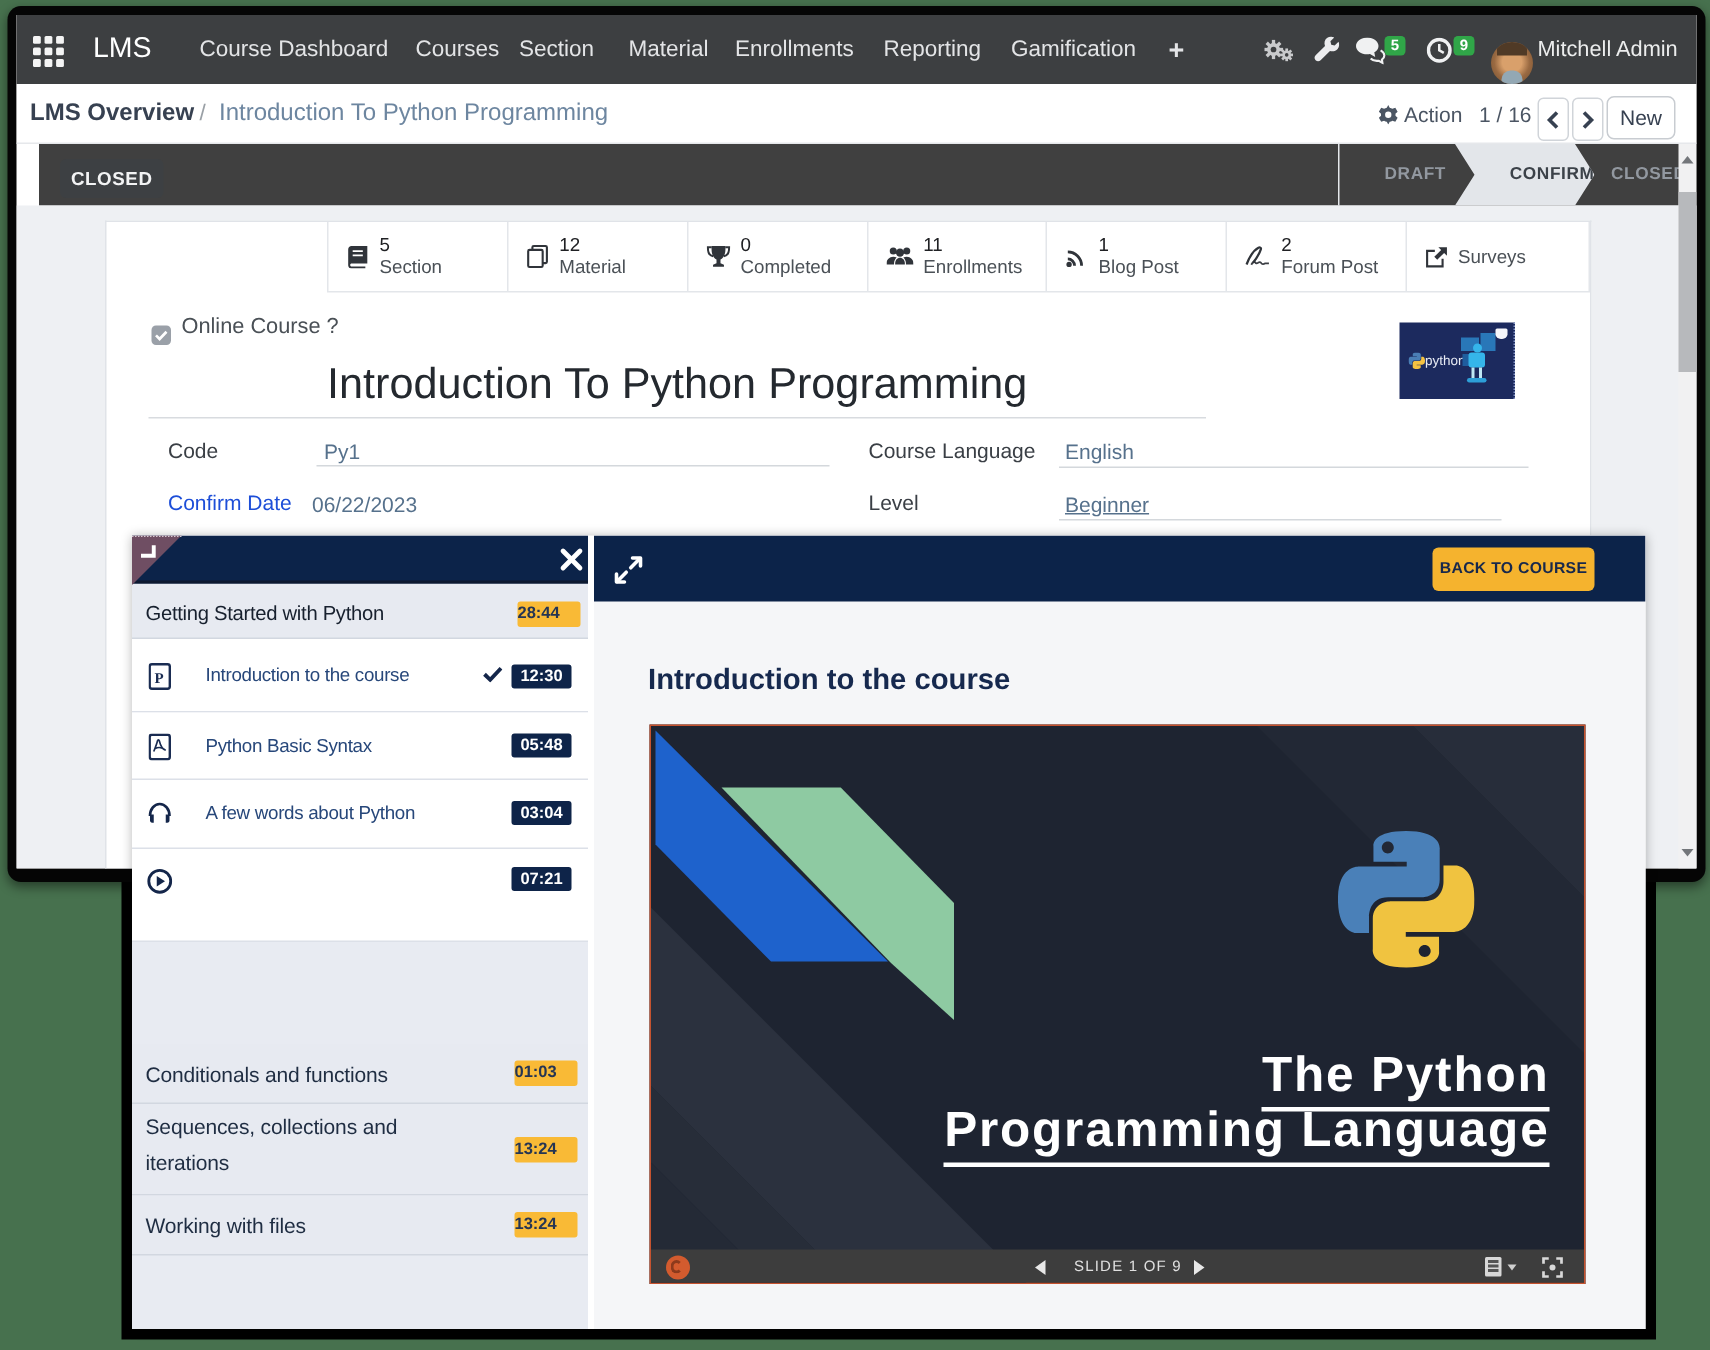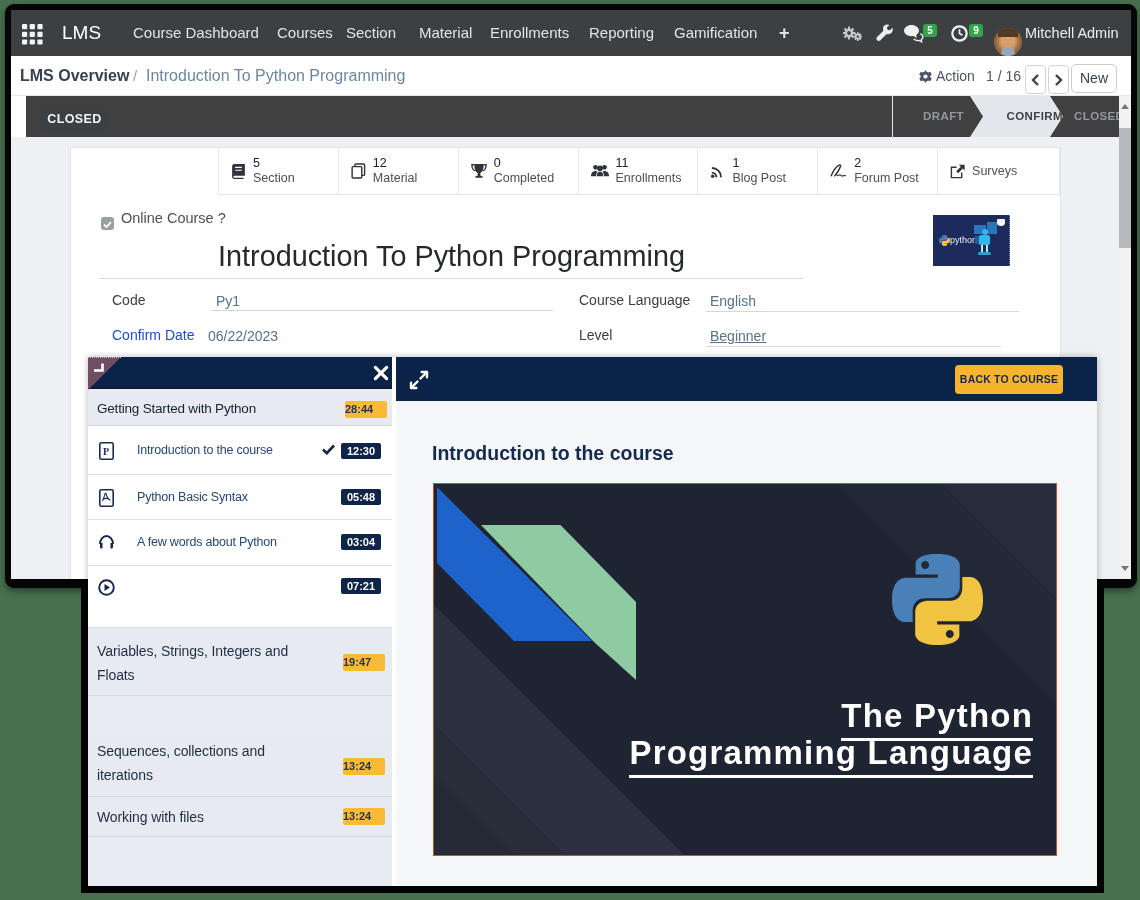--- a/index.html
+++ b/index.html
@@ -324,23 +324,23 @@
       <div class="abs nbadge" style="top:14px;">03:04</div>
     </div>
     <div class="abs lrow" style="top:209px; height:62px;">
       <svg class="abs" style="left:10px; top:13px;" width="17" height="17" viewBox="0 0 17 17">
           <circle cx="8.5" cy="8.5" r="7.3" fill="none" stroke="#14264a" stroke-width="1.9"></circle>
           <path fill="#14264a" d="M6.5 5 L12 8.5 L6.5 12 Z"></path>
         </svg>
       <div class="abs nbadge" style="top:12px;">07:21</div>
     </div>
 
-    <div class="abs lsec" style="left:0; top:271px; width:304px; height:68px;">
-      <div class="abs lsectxt" style="top:11px;">Variables, Strings, Integers and<br>Floats</div>
-      <div class="abs ybadge" style="left:255px; top:26px;">19:47</div>
+    <div class="abs lsec" style="left:0; top:339px; width:304px; height:40px;">
+      <div class="abs lsectxt" style="top:8px;">Conditionals and functions</div>
+      <div class="abs ybadge" style="left:255px; top:11px;">01:03</div>
     </div>
     <div class="abs lsec" style="left:0; top:379px; width:304px; height:61px;">
       <div class="abs lsectxt" style="top:3px;">Sequences, collections and<br>iterations</div>
       <div class="abs ybadge" style="left:255px; top:22px;">13:24</div>
     </div>
     <div class="abs lsec" style="left:0; top:440px; width:304px; height:40px;">
       <div class="abs lsectxt" style="top:8px;">Working with files</div>
       <div class="abs ybadge" style="left:255px; top:11px;">13:24</div>
     </div>
   </div>
@@ -378,15 +378,38 @@
       <svg class="abs" style="left:458px; top:66px;" width="91" height="99" viewBox="0 0 110 110">
         <path fill="#4a80b8" d="M54.9 0 C26.8 0 28.55 12.2 28.55 12.2 l0.03 12.64 26.8 0 0 3.8 -37.45 0 c0 0 -17.97 -2.04 -17.97 26.31 0 28.35 15.68 27.34 15.68 27.34 l9.36 0 0 -13.17 c0 0 -0.5 -15.68 15.43 -15.68 l26.59 0 c0 0 14.93 0.24 14.93 -14.43 l0 -24.25 C82 14.76 84.33 0 54.9 0 Z M40.13 8.5 c2.67 0 4.82 2.15 4.82 4.82 0 2.67 -2.15 4.82 -4.82 4.82 -2.67 0 -4.82 -2.15 -4.82 -4.82 0 -2.67 2.15 -4.82 4.82 -4.82 Z"></path>
         <path fill="#f0c340" d="M55.1 110 C83.2 110 81.45 97.8 81.45 97.8 l-0.03 -12.64 -26.8 0 0 -3.8 37.45 0 c0 0 17.97 2.04 17.97 -26.31 0 -28.35 -15.68 -27.34 -15.68 -27.34 l-9.36 0 0 13.17 c0 0 0.5 15.68 -15.43 15.68 l-26.59 0 c0 0 -14.93 -0.24 -14.93 14.43 l0 24.25 C28 95.24 25.67 110 55.1 110 Z M69.87 101.5 c-2.67 0 -4.82 -2.15 -4.82 -4.82 0 -2.67 2.15 -4.82 4.82 -4.82 2.67 0 4.82 2.15 4.82 4.82 0 2.67 -2.15 4.82 -4.82 4.82 Z"></path>
       </svg>
 
       <div class="abs" style="left:0; top:213px; width:599px; text-align:right; color:#fff; font-weight:700; font-size:33px; line-height:37px; letter-spacing:1.2px;">
         <span style="border-bottom:3px solid #fff; padding-bottom:4px;">The Python</span><br>
         <span style="border-bottom:3px solid #fff; padding-bottom:4px;">Programming Language</span>
       </div>
 
+      <div class="abs" style="left:0; top:349px; width:624px; height:24px; background:#3d3d3d;">
+        <div class="abs" style="left:10px; top:4px; width:16px; height:16px; border-radius:50%; background:#d35b2e;">
+          <div class="abs" style="left:3px; top:3px; width:8px; height:9px; border-radius:50%; border:2px solid #8c3a1c; border-right-color:transparent;"></div>
+        </div>
+        <div class="abs" style="left:256px; top:7px; width:0; height:0; border-top:5px solid transparent; border-bottom:5px solid transparent; border-right:7px solid #e8e8e8;"></div>
+        <div class="abs" style="left:282px; top:3px; font-size:10px; letter-spacing:.8px; color:#e0e0e0; line-height:18px;">SLIDE 1 OF 9</div>
+        <div class="abs" style="left:362px; top:7px; width:0; height:0; border-top:5px solid transparent; border-bottom:5px solid transparent; border-left:7px solid #e8e8e8;"></div>
+        <div class="abs" style="left:556px; top:5px; width:11px; height:13px; background:#d8d8d8; border-radius:1px;">
+          <div class="abs" style="left:2px; top:2px; width:7px; height:1.5px; background:#555;"></div>
+          <div class="abs" style="left:2px; top:5px; width:7px; height:1.5px; background:#555;"></div>
+          <div class="abs" style="left:2px; top:8px; width:7px; height:1.5px; background:#555;"></div>
+        </div>
+        <div class="abs" style="left:571px; top:10px; width:0; height:0; border-left:3.5px solid transparent; border-right:3.5px solid transparent; border-top:4.5px solid #cfcfcf;"></div>
+        <svg class="abs" style="left:594px; top:5px;" width="14" height="14" viewBox="0 0 14 14">
+          <g stroke="#d8d8d8" stroke-width="1.8" fill="none">
+            <path d="M1 4.5 L1 1 L4.5 1"></path>
+              <path d="M9.5 1 L13 1 L13 4.5"></path>
+              <path d="M13 9.5 L13 13 L9.5 13"></path>
+              <path d="M4.5 13 L1 13 L1 9.5"></path>
+          </g>
+          <circle cx="7" cy="7" r="2" fill="#d8d8d8"></circle>
+        </svg>
+      </div>
     </div>
   </div>
 </div>
 
 </body></html>

